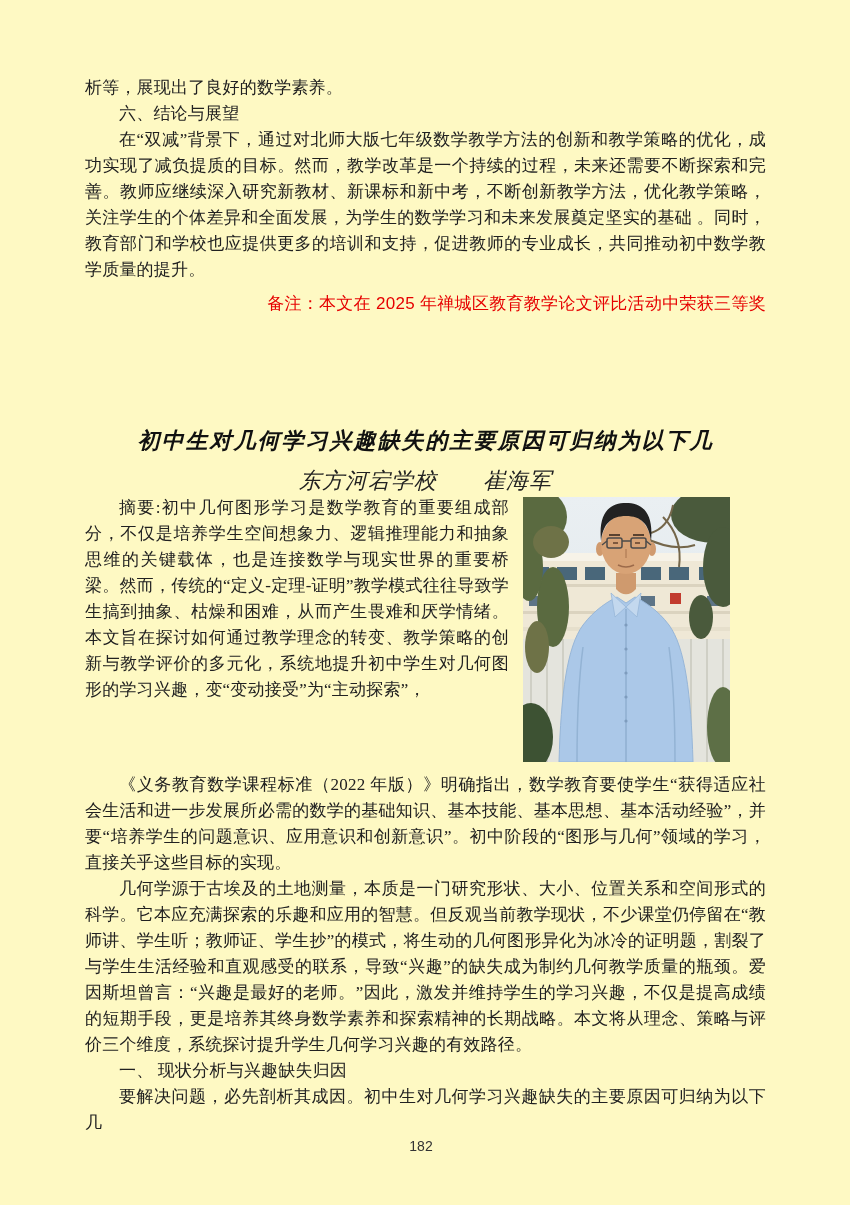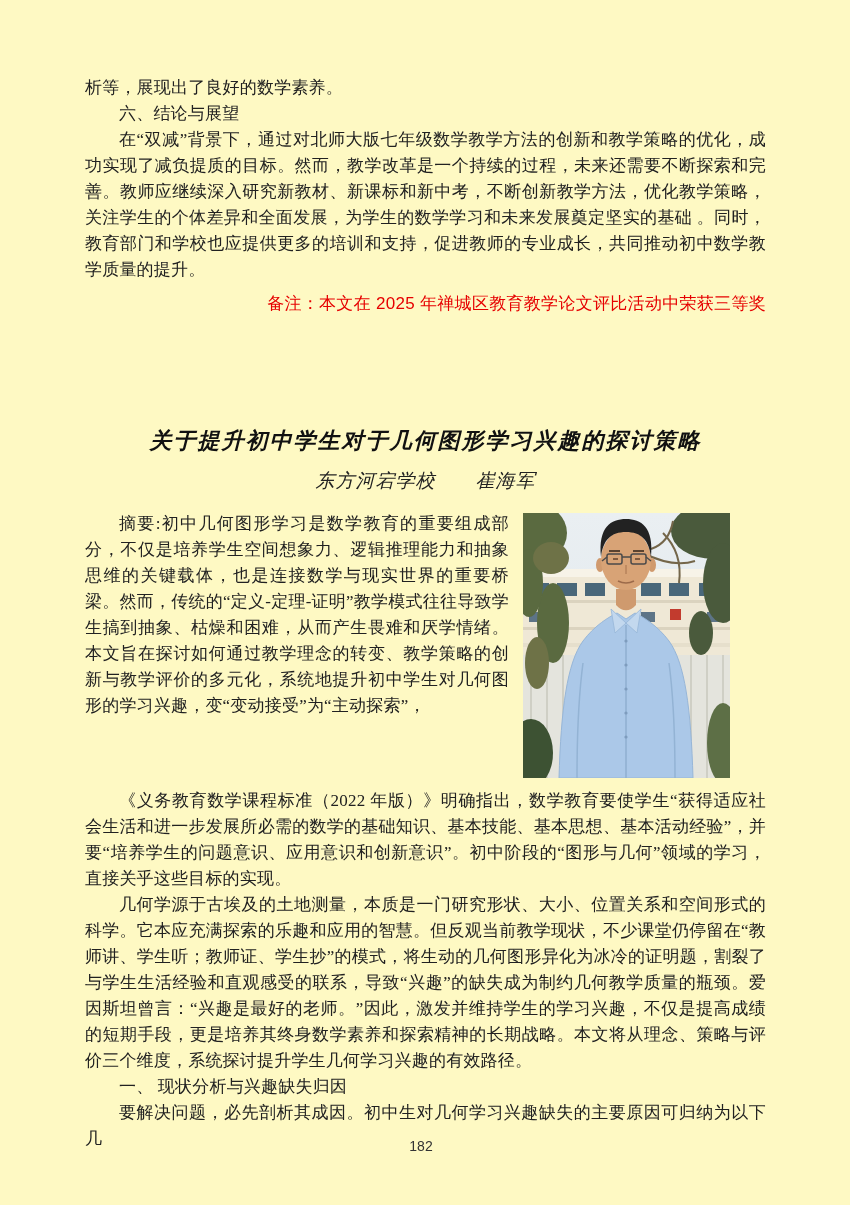--- a/index.html
+++ b/index.html
@@ -37,28 +37,28 @@
     font-size:22px;
     line-height:40px;
     font-weight:bold;
     font-style:italic;
     text-align:center;
     letter-spacing:2px;
     color:#111111;
   }
   .byline{
     margin:6px 0 0 0;
-    font-size:19px;
+    font-size:22px;
     line-height:28px;
     font-style:italic;
     text-align:center;
     letter-spacing:1px;
     color:#222222;
   }
-  .abstract-wrap{margin-top:16px;}
+  .abstract-wrap{}
   .photo{
     float:right;
     width:207px;height:265px;
     margin:2px 36px 10px 14px;
     overflow:hidden;
     background:#e8eef1;
   }
   .clear{clear:both;}
   .pageno{
     position:absolute;
@@ -75,21 +75,21 @@
 
 <div class="page">
   <div class="content">
 
     <p class="body-p">析等，展现出了良好的数学素养。</p>
     <p class="body-p indent">六、结论与展望</p>
     <p class="body-p indent">在“双减”背景下，通过对北师大版七年级数学教学方法的创新和教学策略的优化，成功实现了减负提质的目标。然而，教学改革是一个持续的过程，未来还需要不断探索和完善。教师应继续深入研究新教材、新课标和新中考，不断创新教学方法，优化教学策略，关注学生的个体差异和全面发展，为学生的数学学习和未来发展奠定坚实的基础 。同时，教育部门和学校也应提供更多的培训和支持，促进教师的专业成长，共同推动初中数学教学质量的提升。</p>
 
     <p class="award">备注：本文在 2025 年禅城区教育教学论文评比活动中荣获三等奖</p>
 
-    <h1 class="title">关于提升初中学生对于几何图形学习兴趣的探讨策略</h1>
+    <h1 class="title">初中生对几何学习兴趣缺失的主要原因可归纳为以下几</h1>
     <p class="byline">东方河宕学校　　崔海军</p>
 
     <div class="abstract-wrap">
       <div class="photo">
         <svg viewBox="0 0 207 265" width="207" height="265">
           <defs>
             <linearGradient id="sky" x1="0" y1="0" x2="0" y2="1">
               <stop offset="0" stop-color="#eaeff2"></stop>
                 <stop offset="1" stop-color="#dde6eb"></stop>
             </linearGradient>

